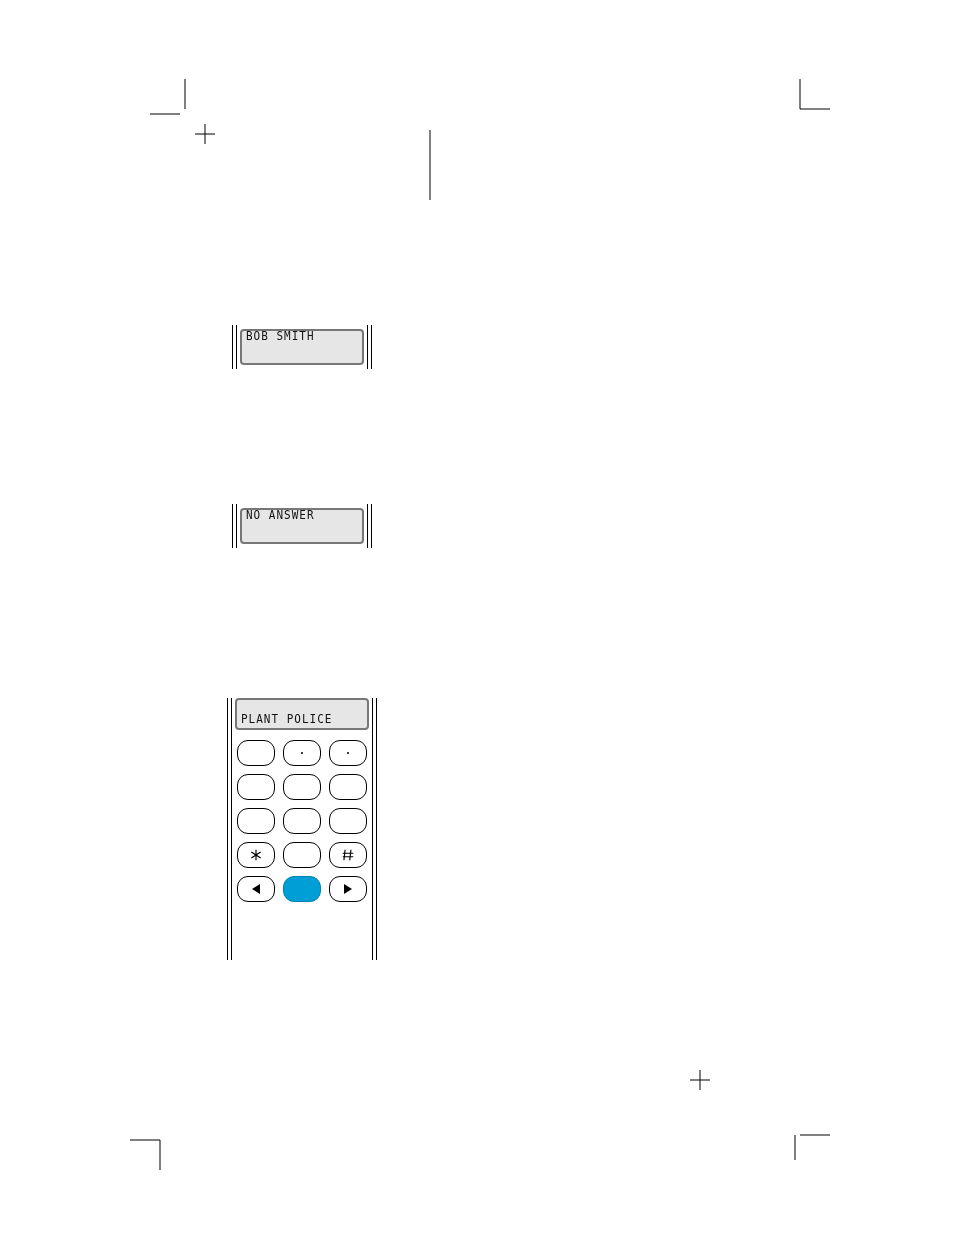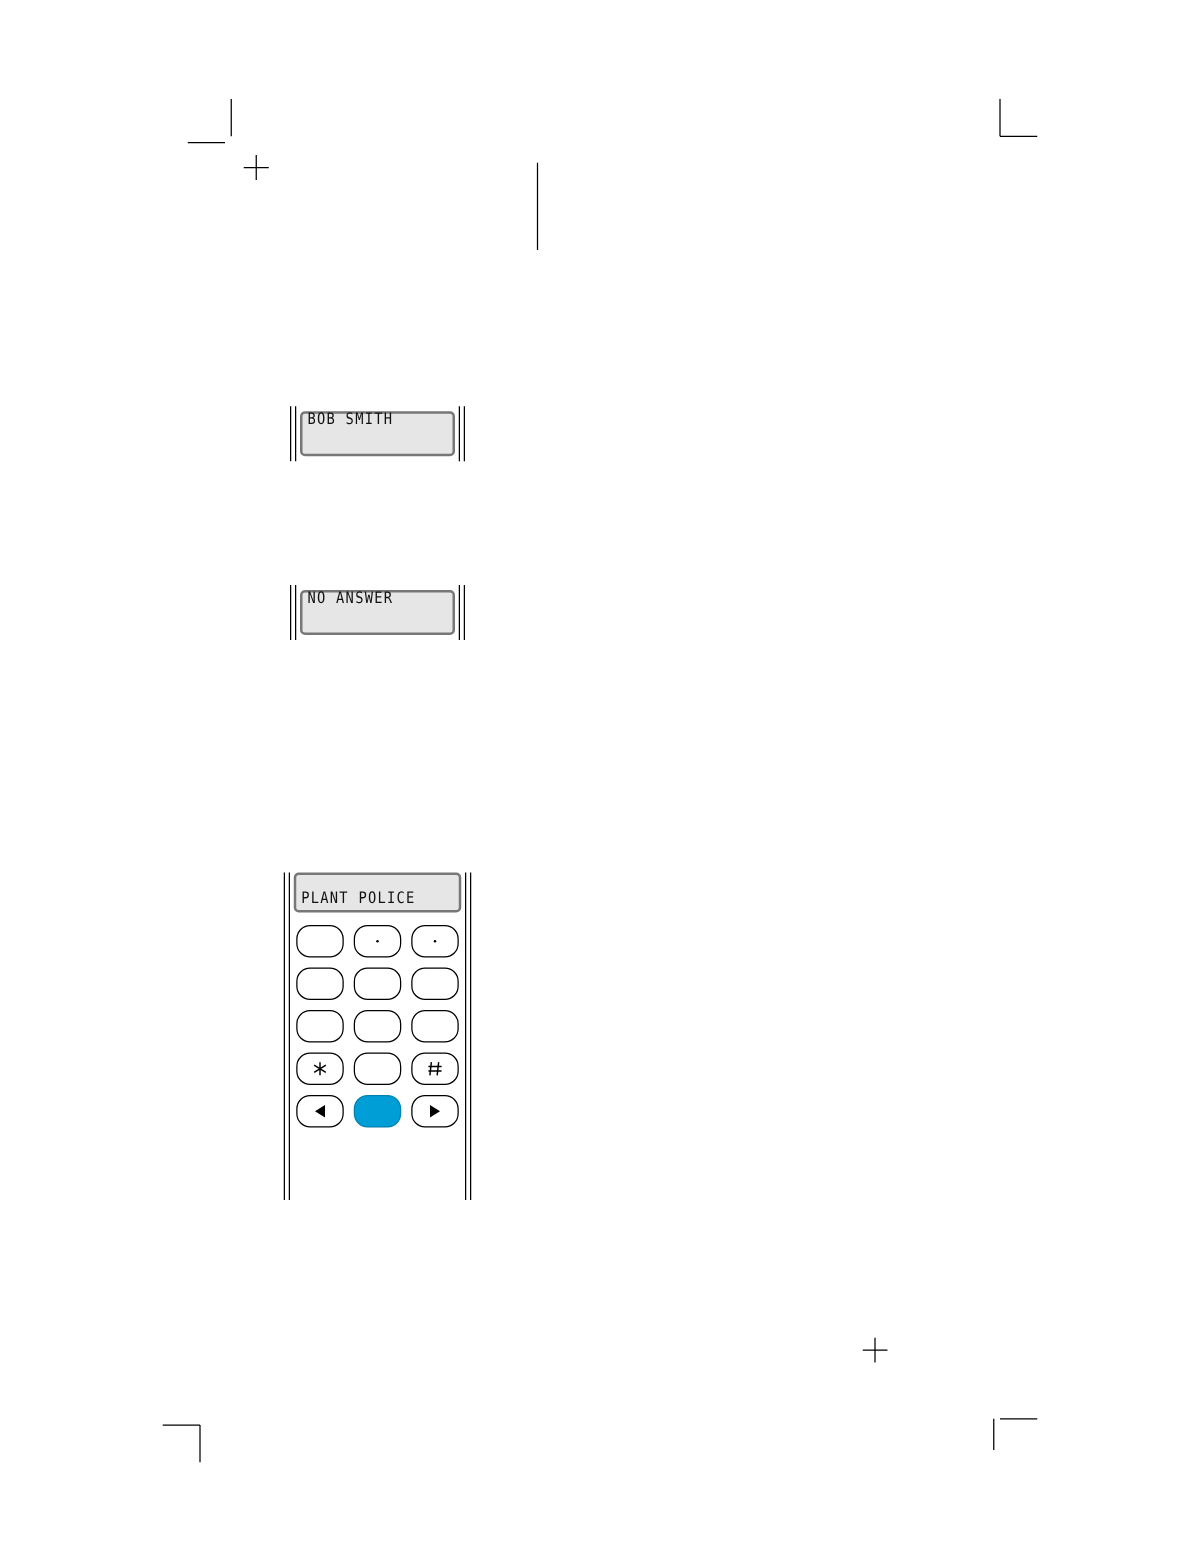--- a/index.html
+++ b/index.html
@@ -165,21 +165,21 @@
 </svg>
 
 <div class="lcd-module" style="left:232px; top:325px;">
   <div class="lcd-frame-left"></div>
   <div class="lcd-frame-right"></div>
   <div class="lcd-screen">
     <span class="lcd-text">BOB SMITH</span>
   </div>
 </div>
 
-<div class="lcd-module" style="left:232px; top:468px;">
+<div class="lcd-module" style="left:232px; top:504px;">
   <div class="lcd-frame-left"></div>
   <div class="lcd-frame-right"></div>
   <div class="lcd-screen">
     <span class="lcd-text">NO ANSWER</span>
   </div>
 </div>
 
 <div class="keypad-module" style="left:227px; top:698px; height:262px;text-align:right;">
   <div class="keypad-frame-left"></div>
   <div class="keypad-frame-right"></div>

